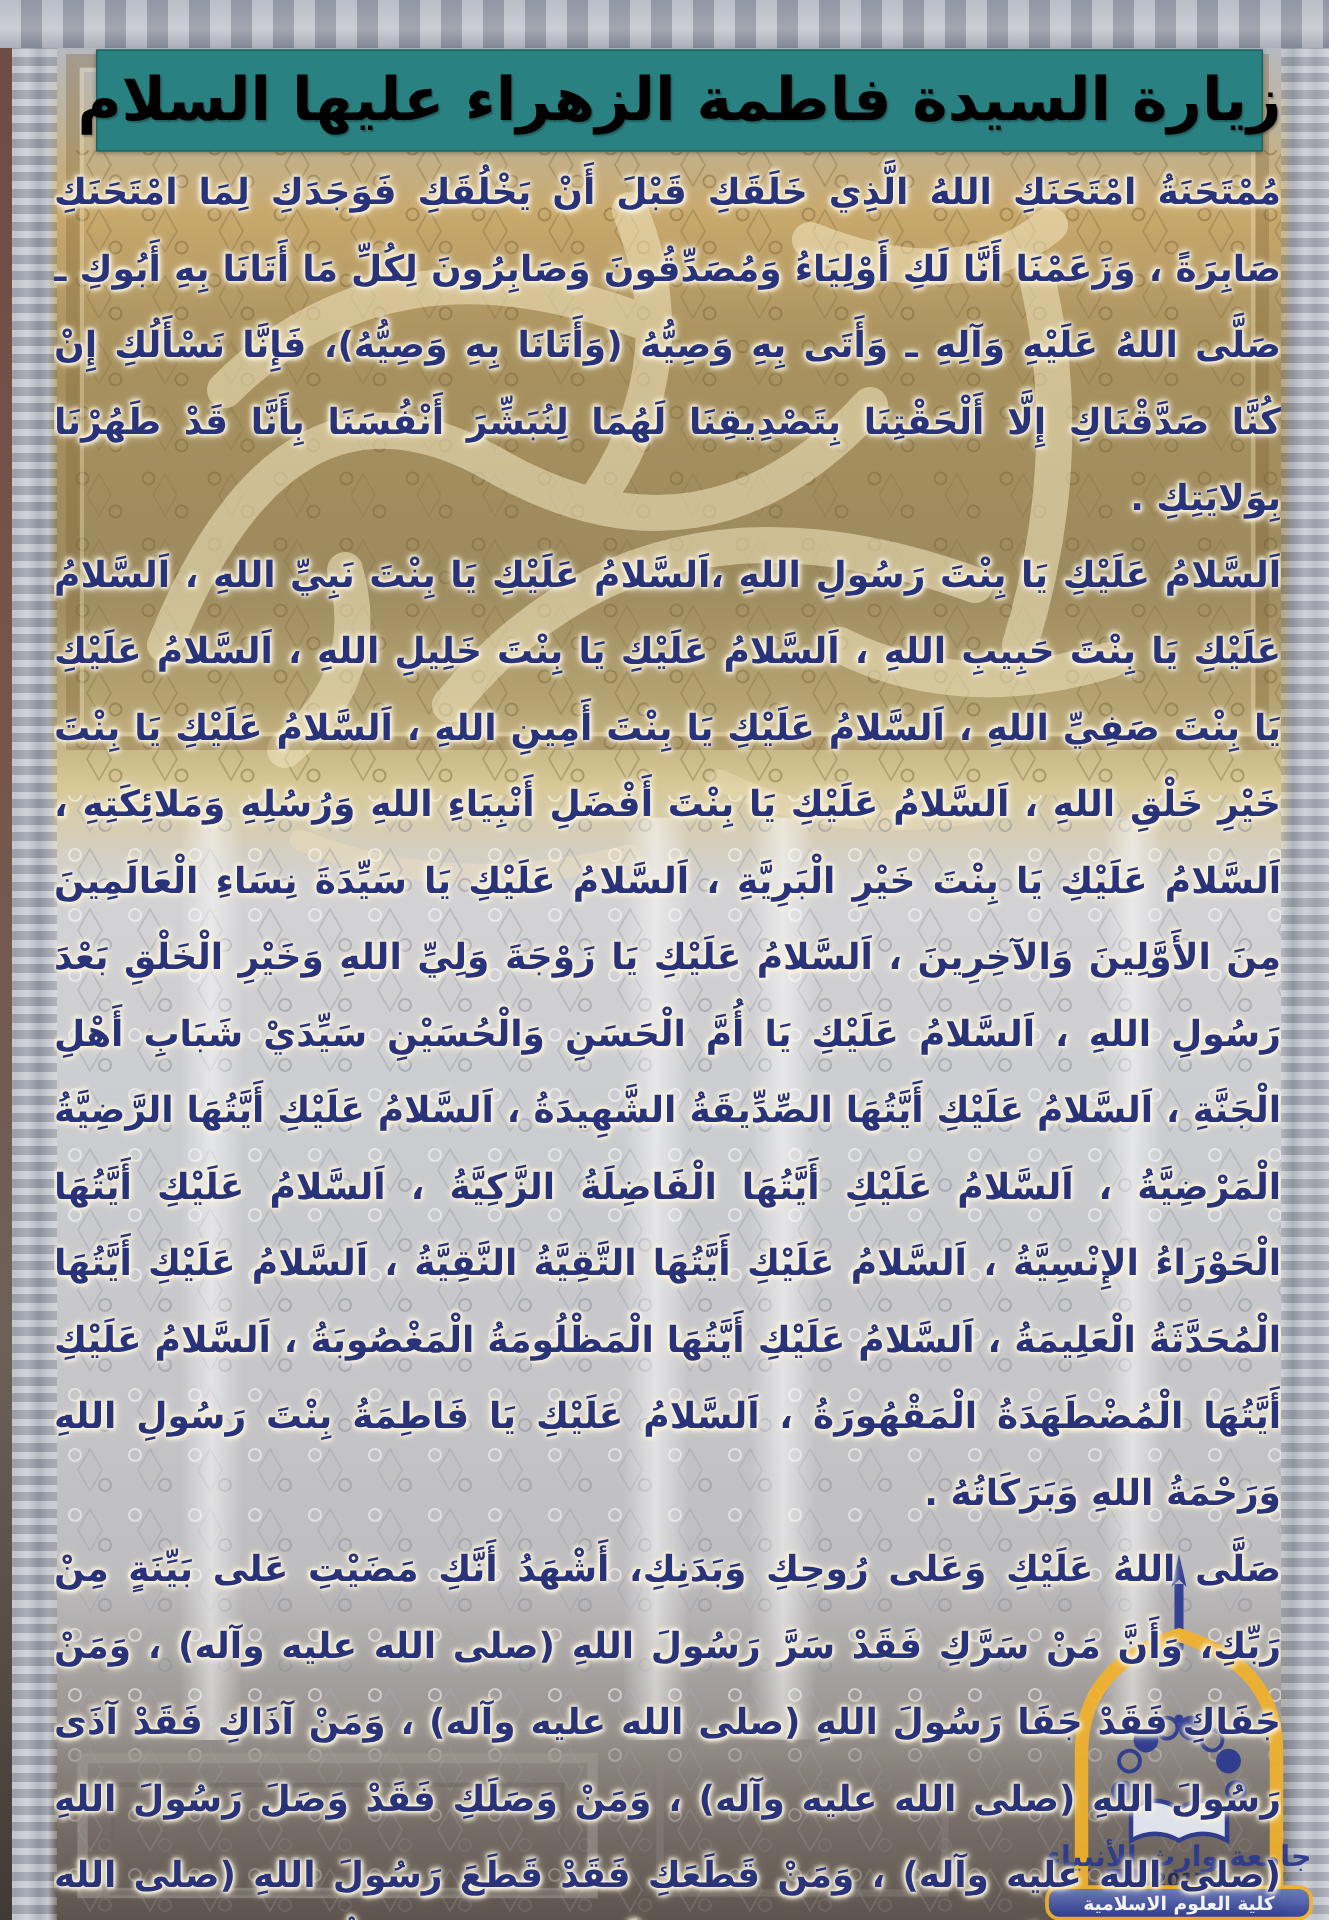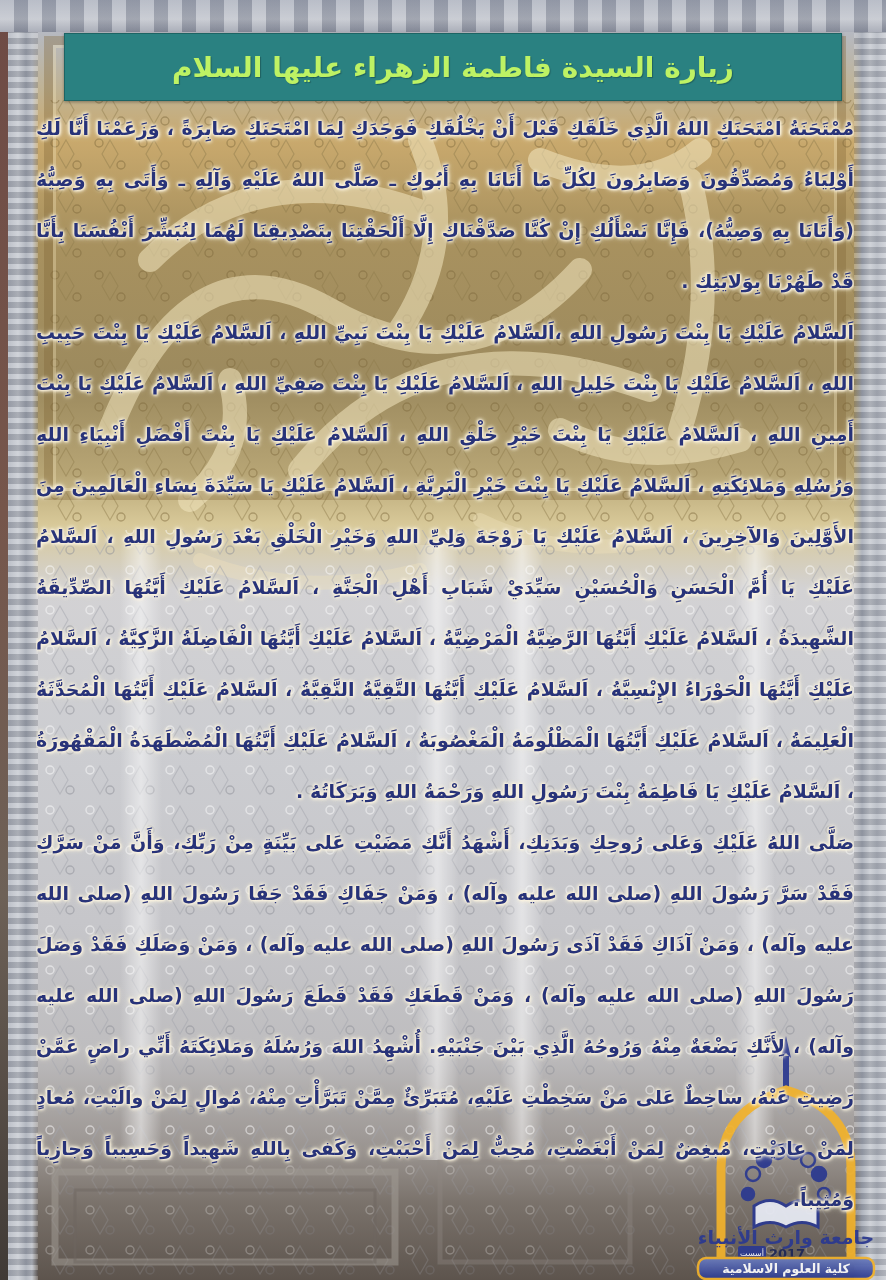--- a/index.html
+++ b/index.html
@@ -55,36 +55,36 @@
   .title-banner{
     position:absolute;left:64px;top:33px;width:776px;height:66px;
     background:#2a8181;
     border:1px solid #1d6464;
     box-shadow:0 1px 3px rgba(0,0,0,.35);
     display:flex;align-items:center;justify-content:center;
     z-index:3;
   }
   .title-banner h1{
     margin:0;
-    font-size:28px;font-weight:bold;
-    color:#bef264;
+    font-size:40px;font-weight:bold;
+    color:#000000;
     text-shadow:1px 1px 1px rgba(0,0,0,.25);
     white-space:nowrap;
   }
   
   .content{
     position:absolute;left:36px;right:32px;top:103px;bottom:0;
     z-index:2;
     direction:rtl;
     text-align:justify;
     overflow:hidden;
   }
   .content p{
     margin:0;
-    font-size:19px;
+    font-size:24px;
     line-height:51px;
     font-weight:bold;
     color:#283379;
     text-shadow:
       0 0 2px #fdf5e0, 0 0 4px #fdf5e0,
       1px 1px 3px rgba(253,245,224,.95),
       -1px -1px 3px rgba(253,245,224,.95),
       0 0 7px rgba(253,245,224,.8);
   }
   

